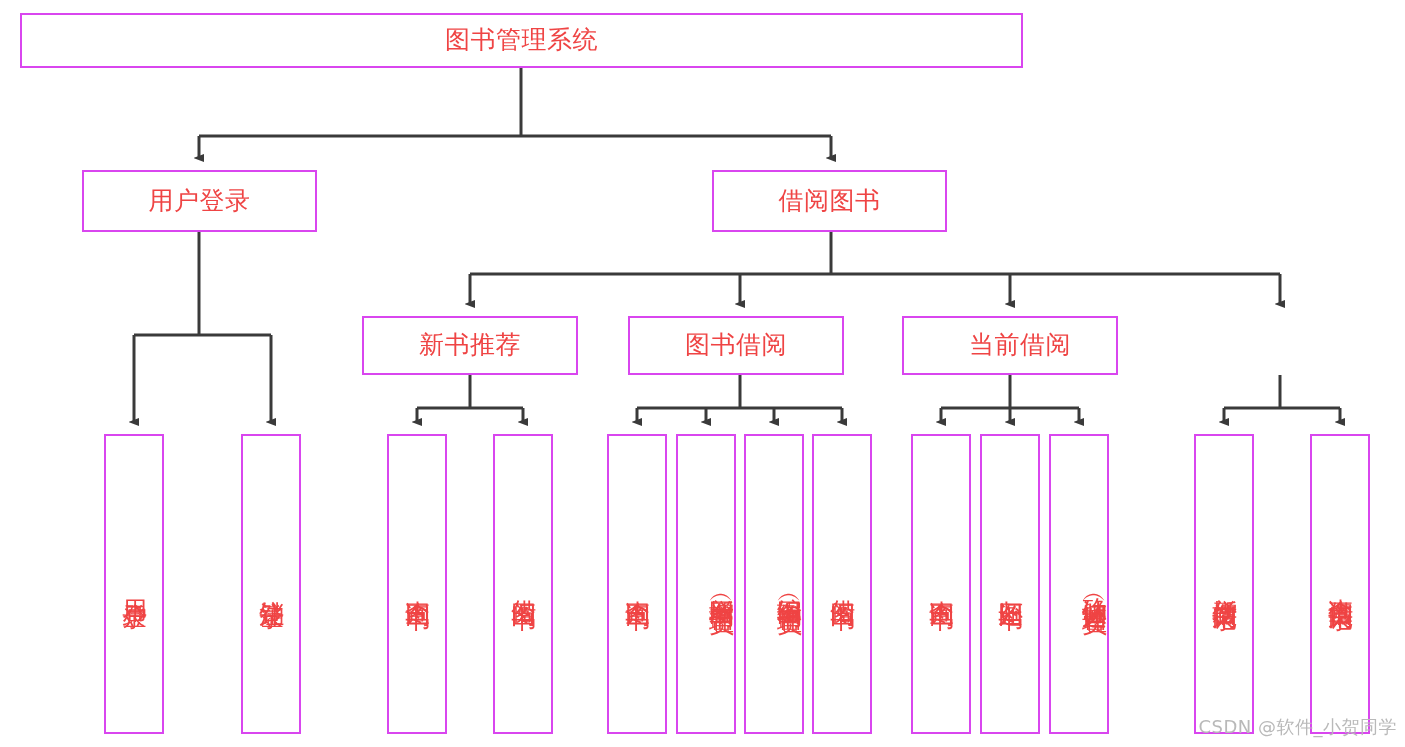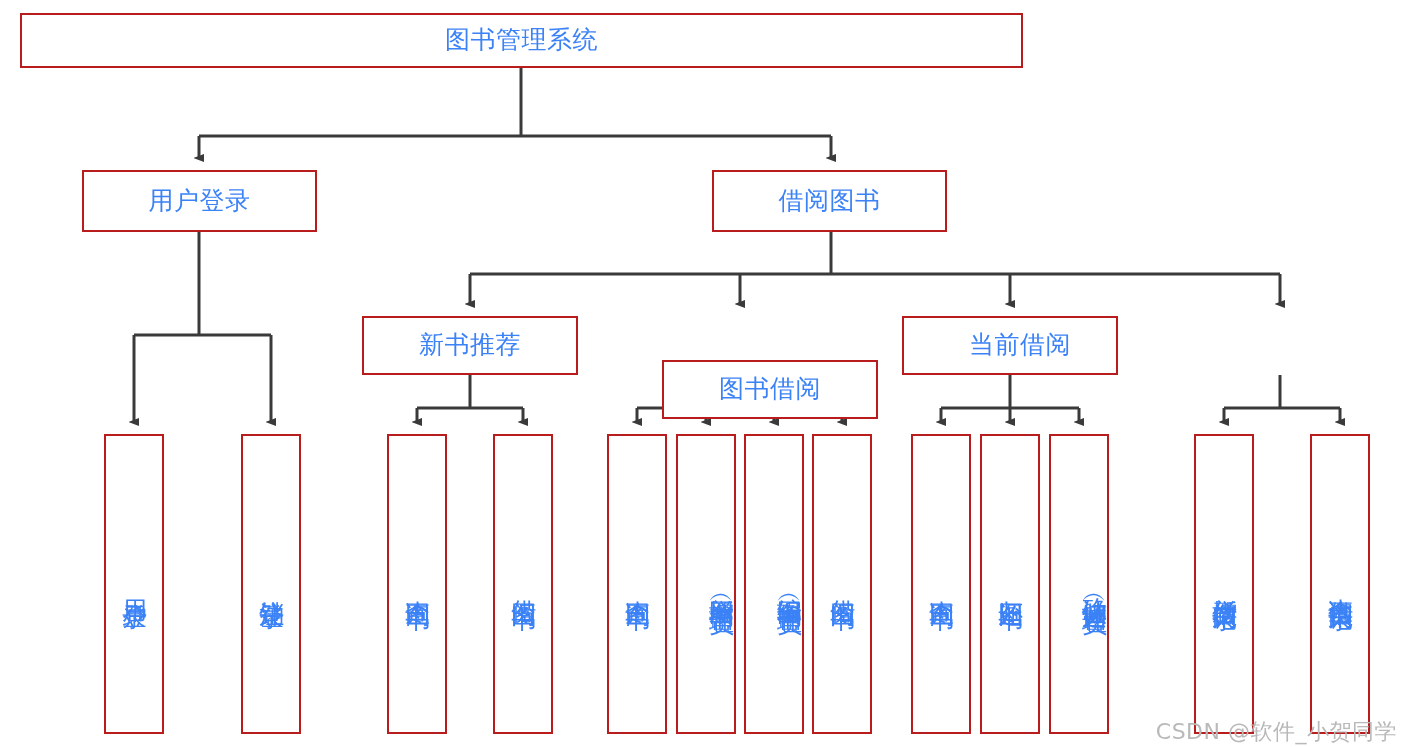--- a/index.html
+++ b/index.html
@@ -22,25 +22,25 @@
     position: absolute;
     left: 0;
     top: 0;
     width: 1405px;
     height: 747px;
   }
   .node {
     position: absolute;
     box-sizing: border-box;
     background: #ffffff;
-    border: 2px solid #b91c1c;
+    border: 2px solid #d946ef;
     display: flex;
     align-items: center;
     justify-content: center;
-    color: #3b82f6;
+    color: #ef4444;
     text-align: center;
     line-height: 1.05;
   }
   .node.horiz {
     font-size: 25px;
     letter-spacing: 0.5px;
     writing-mode: horizontal-tb;
   }
   .node.vert {
     writing-mode: vertical-rl;
@@ -55,22 +55,22 @@
     align-items: center;
     padding-top: 0;
   }
   .node-label {
     display: block;
     white-space: pre-line;
   }
   #watermark {
     position: absolute;
     right: 8px;
-    bottom: 0;
-    font-size: 22px;
+    bottom: 8px;
+    font-size: 18px;
     color: #b9b9b9;
     letter-spacing: 0.5px;
     white-space: nowrap;
     pointer-events: none;
   }
 </style>
 </head>
 <body>
 
 <div id="diagram-canvas">
@@ -132,21 +132,21 @@
   <div class="node horiz" style="left:82px; top:170px; width:235px; height:62px;">
     <span class="node-label">用户登录</span>
   </div>
   <div class="node horiz" style="left:712px; top:170px; width:235px; height:62px;">
     <span class="node-label">借阅图书</span>
   </div>
 
   <div class="node horiz" style="left:362px; top:316px; width:216px; height:59px;">
     <span class="node-label">新书推荐</span>
   </div>
-  <div class="node horiz" style="left:662px; top:316px; width:216px; height:59px;margin-top:44px;">
+  <div class="node horiz" style="left:628px; top:316px; width:216px; height:59px;">
     <span class="node-label">图书借阅</span>
   </div>
   <div class="node horiz" style="left:902px; top:316px; width:216px; height:59px;padding-left:20px;">
     <span class="node-label">当前借阅</span>
   </div>
 
   <div class="node vert centered" style="left:104px; top:434px; width:60px; height:300px;">
     <span class="node-label">用户登录</span>
   </div>
   <div class="node vert centered" style="left:241px; top:434px; width:60px; height:300px;">

